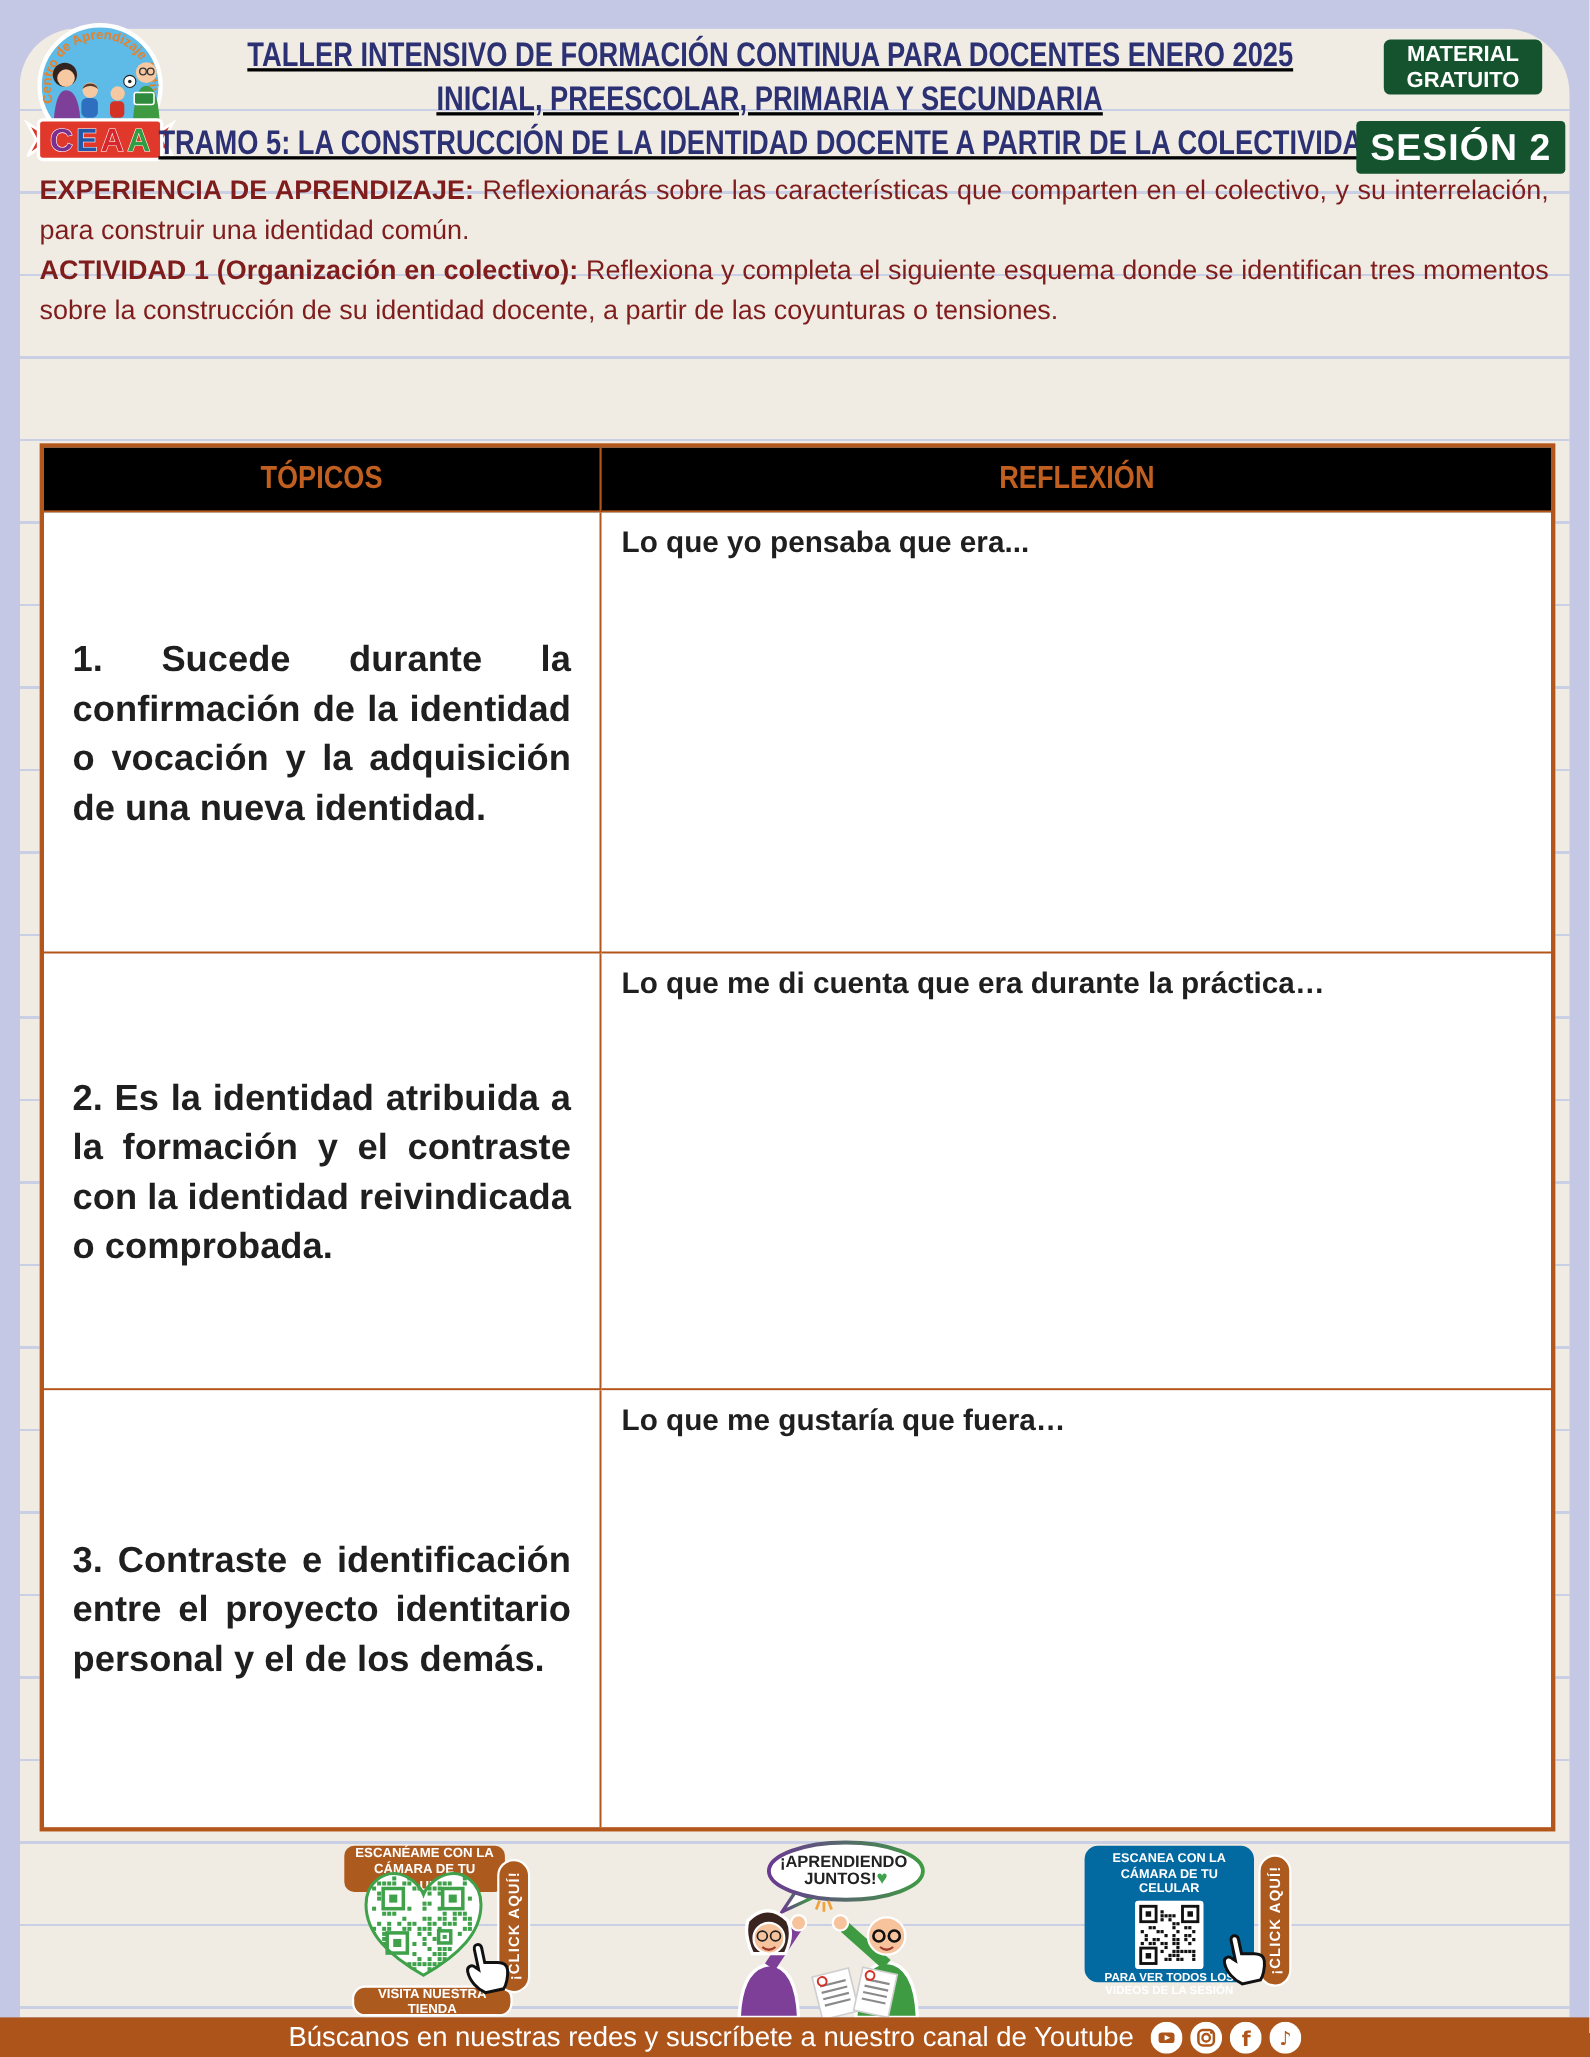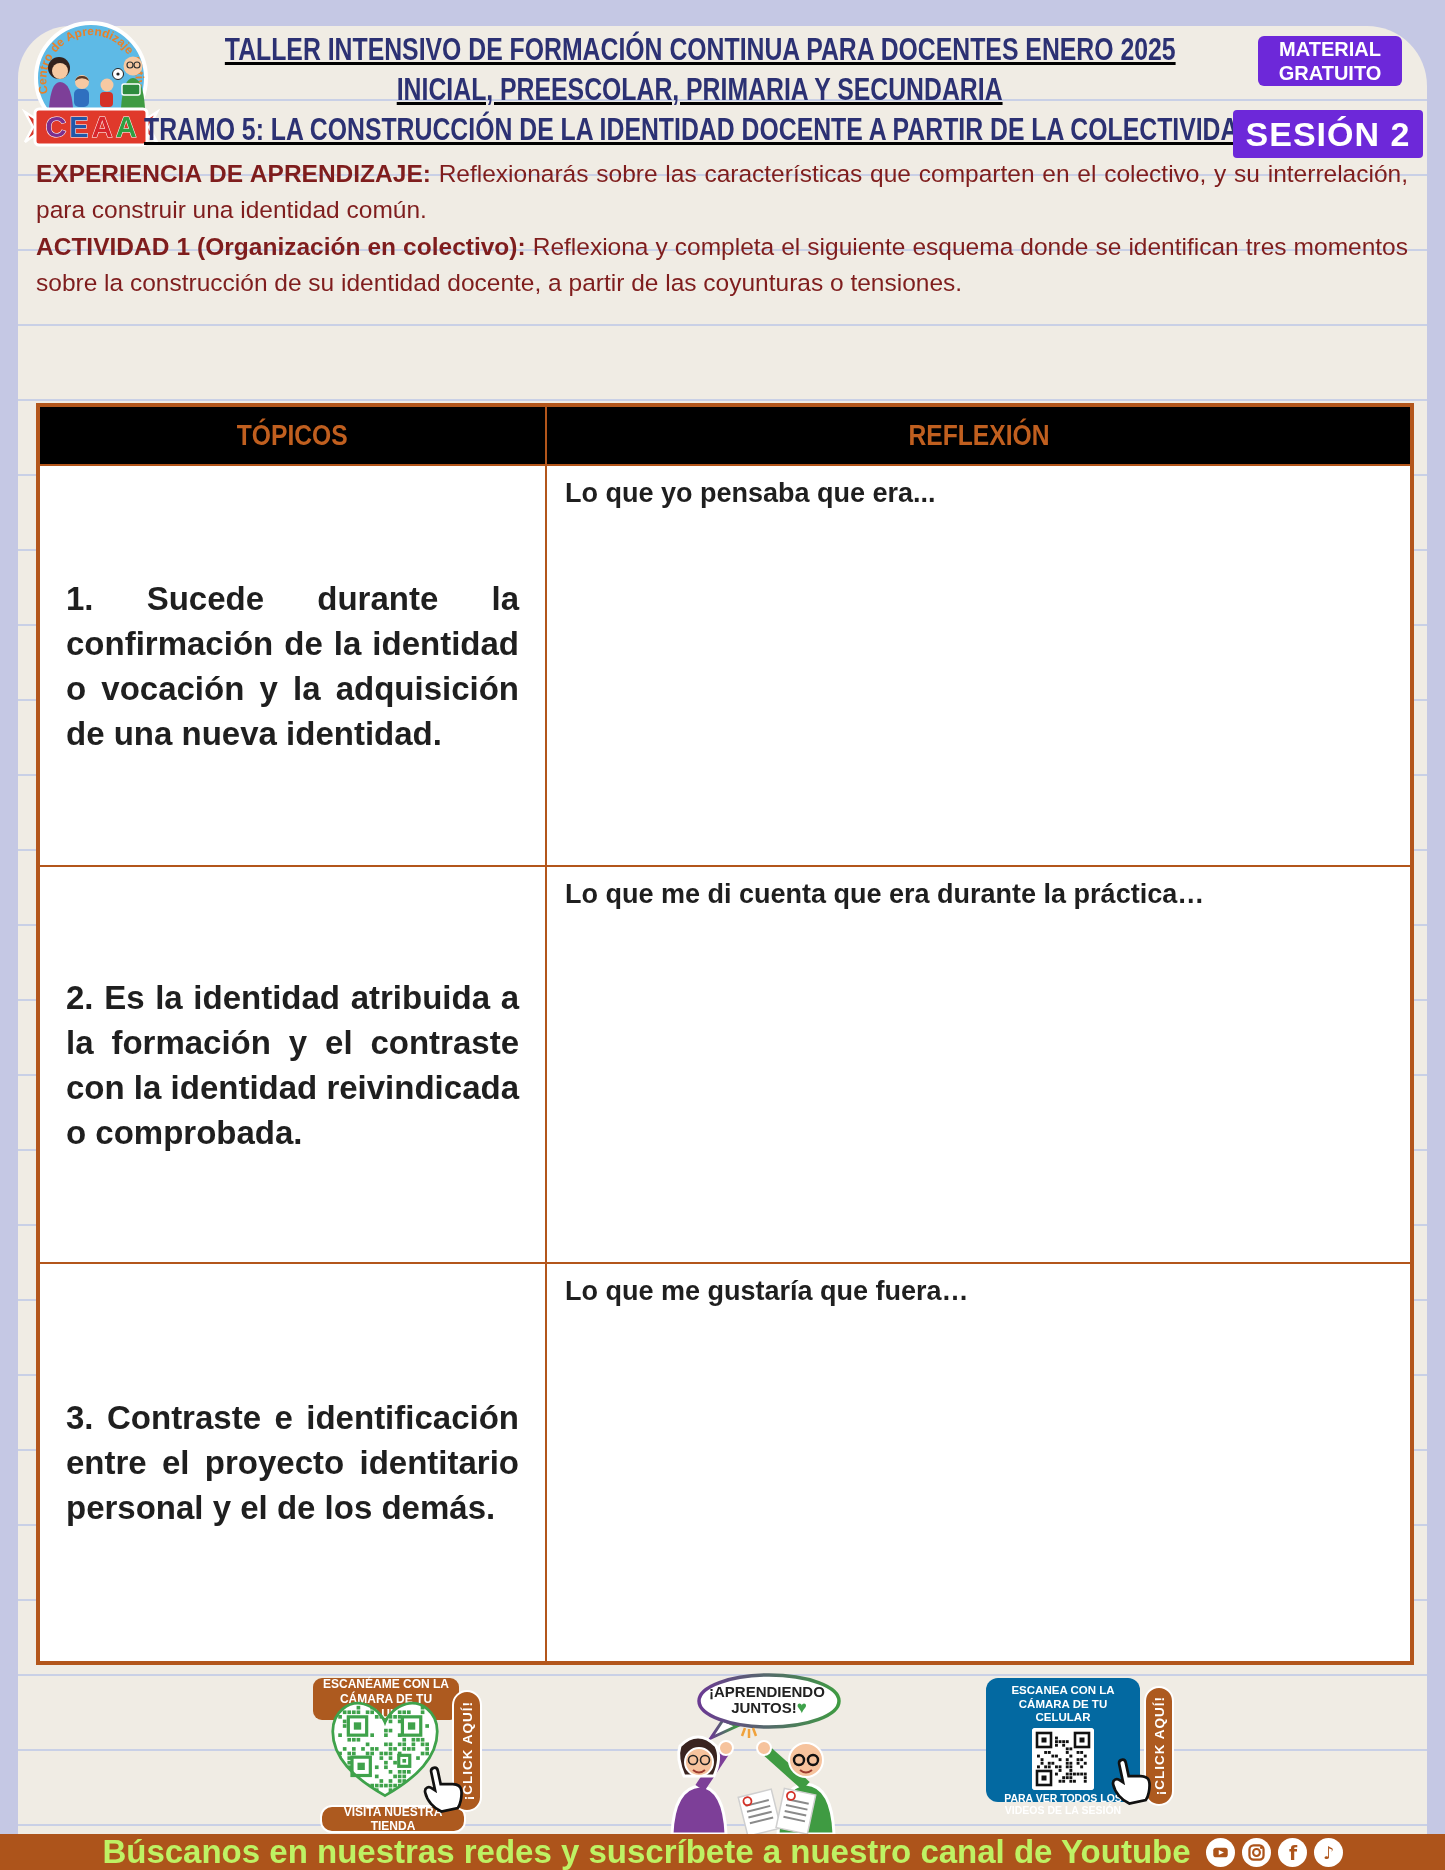--- a/index.html
+++ b/index.html
@@ -18,21 +18,21 @@
   .logo{position:absolute;left:20px;top:16px;width:142px;height:138px;}
   .title-block{
     position:absolute;left:180px;top:30px;width:1040px;
     display:flex;flex-direction:column;align-items:center;text-decoration:underline;
   }
   .tline{
     display:inline-block;white-space:nowrap;font-weight:bold;font-size:31px;line-height:40px;
     color:#2c3173;transform:scaleX(0.8);letter-spacing:0px;
   }
   .badge{
-    position:absolute;background:#6d28d9;color:#fff;font-weight:bold;text-align:center;
+    position:absolute;background:#14532d;color:#fff;font-weight:bold;text-align:center;
     display:flex;align-items:center;justify-content:center;
   }
   .badge-material{left:1258px;top:36px;width:144px;height:50px;border-radius:6px;font-size:20px;line-height:24px;}
   .badge-session{left:1233px;top:110px;width:190px;height:48px;border-radius:4px;font-size:34px;letter-spacing:1px;}
   
   .intro{
     position:absolute;left:36px;width:1372px;margin:0;
     font-size:24.5px;line-height:36px;color:#7f1d1d;text-align:justify;font-weight:500;
   }
   .intro b{font-weight:bold;}
@@ -84,21 +84,21 @@
     color:#fff;font-weight:bold;text-align:center;box-sizing:border-box;padding:6px 5px 5px;
   }
   .qp-top{font-size:11.5px;line-height:13.5px;}
   .qp-bottom{font-size:10.5px;line-height:12.5px;margin-top:2px;}
   #right-qr{display:block;margin:3px auto 0;width:62px;height:62px;background:#fff;border-radius:3px;}
   
   .bottom-bar{
     position:absolute;left:0;top:1834px;width:1445px;height:36px;background:#ad541b;
     display:flex;align-items:center;justify-content:center;gap:7px;
   }
-  .bar-text{color:#bef264;font-weight:bold;font-size:33px;margin-right:8px;white-space:nowrap;}
+  .bar-text{color:#ffffff;font-weight:normal;font-size:25px;margin-right:8px;white-space:nowrap;}
   .sicon{width:29px;height:29px;}
 </style>
 </head>
 <body>
 
 <div class="page">
   <div class="panel"></div>
 
   <svg class="logo" viewBox="0 0 140 138">
     <defs>

